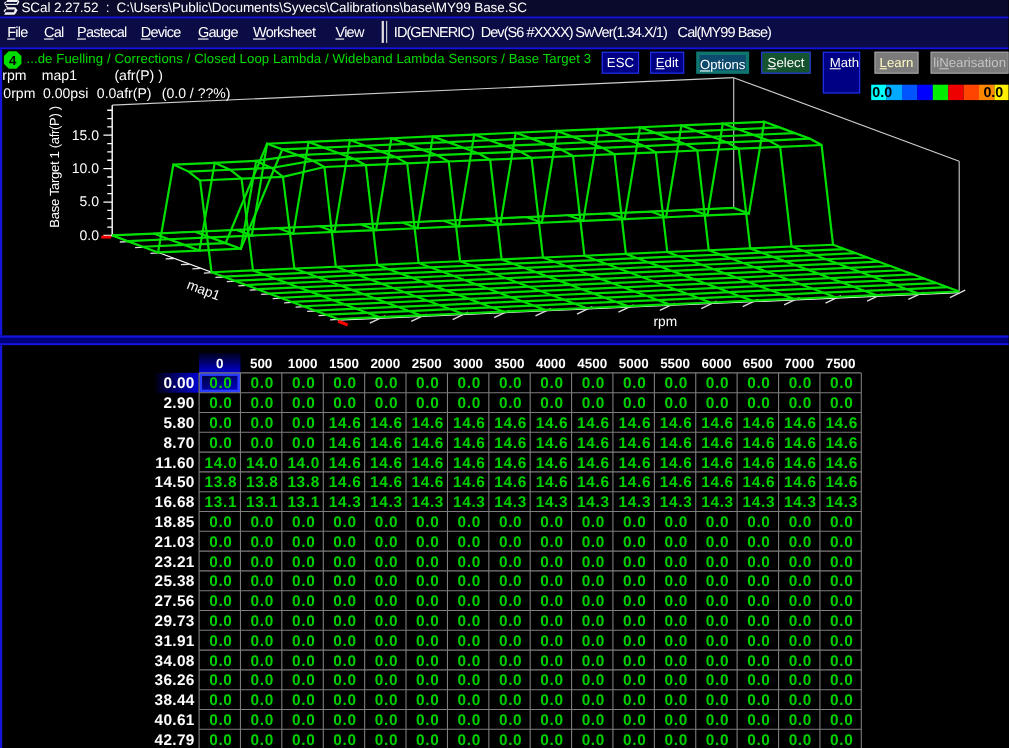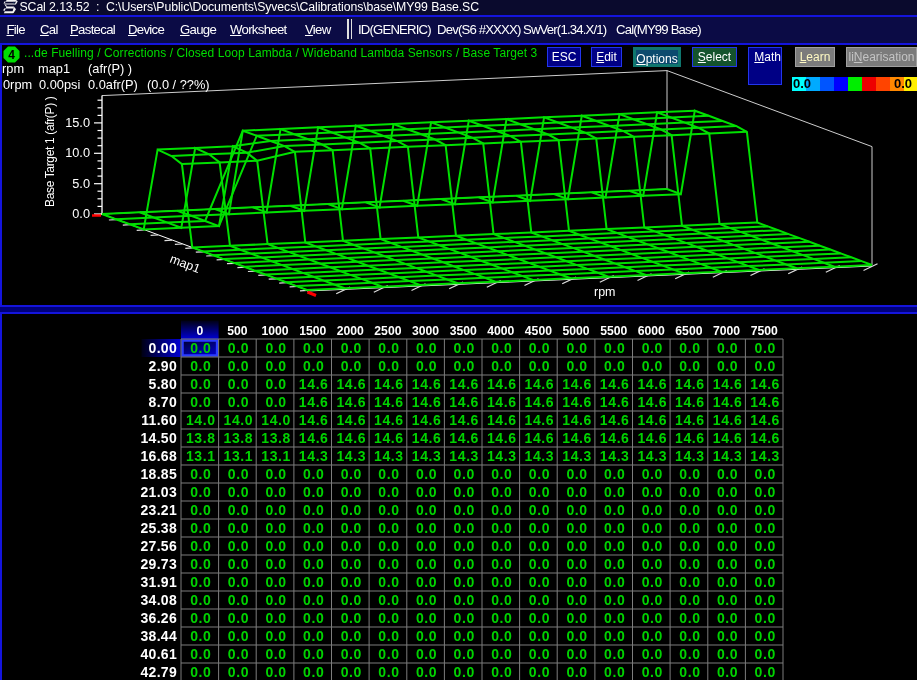--- a/index.html
+++ b/index.html
@@ -13,21 +13,21 @@
  <polygon points="14.6,0 15.7,1.5 13.9,4.6 12.7,4.6" fill="#f2f2f2"></polygon>
  <polygon points="2.6,3.4 13.3,3.4 12.9,4.6 2.2,4.6" fill="#f2f2f2"></polygon>
  <polygon points="2.6,3.4 3.8,1.6 2.5,1.6 1.5,3.4" fill="#f2f2f2"></polygon>
  <polygon points="4.3,6.6 11.9,6.6 11.5,8.6 3.9,8.6" fill="#f2f2f2"></polygon>
  <polygon points="11.9,6.6 14.0,9.3 11.4,13.3 10.4,12.2" fill="#f2f2f2"></polygon>
  <polygon points="3.9,8.6 2.2,11.2 1.2,9.9 2.9,7.9" fill="#f2f2f2"></polygon>
  <polygon points="2.8,11.2 11.7,11.2 10.9,13.3 1.9,13.3" fill="#f2f2f2"></polygon>
  <polygon points="3.4,4.6 5.4,6.6 4.0,6.8 2.9,5.3" fill="#f2f2f2"></polygon>
  <polygon points="11.6,1.8 12.9,3.4 11.9,3.6 10.9,2.2" fill="#0d2c52"></polygon>
 </svg>
-<div class="abs" style="left:19.5px;top:0px;width:890px;height:15px;color:#fff;font-size:12.3px;line-height:15px;white-space:pre;letter-spacing:-0.1px">SCal 2.13.52  :  C:\Users\Public\Documents\Syvecs\Calibrations\base\MY99 Base.SC</div>
+<div class="abs" style="left:19.5px;top:0px;width:890px;height:15px;color:#fff;font-size:12.3px;line-height:15px;white-space:pre;letter-spacing:-0.1px">SCal 2.27.52  :  C:\Users\Public\Documents\Syvecs\Calibrations\base\MY99 Base.SC</div>
 <div class="abs" style="left:0;top:15px;width:917px;height:2px;background:#1414dd"></div>
 
 <div class="abs" style="left:0;top:17px;width:917px;height:26px;background:#0b0b45"></div>
 <div class="abs" style="top:21.5px;left:0;width:917px;height:16px;color:#fff;font-size:13.2px;line-height:15px;letter-spacing:-0.7px">
  <span class="abs" style="left:6.5px"><u>F</u>ile</span>
  <span class="abs" style="left:40px"><u>C</u>al</span>
  <span class="abs" style="left:70px"><u>P</u>astecal</span>
  <span class="abs" style="left:128px"><u>D</u>evice</span>
  <span class="abs" style="left:180px"><u>G</u>auge</span>
  <span class="abs" style="left:230px"><u>W</u>orksheet</span>
@@ -158,21 +158,21 @@
 <div class="abs" style="top:47px;left:0;height:20px;font-size:12px">
  <span class="abs" style="left:547px;width:34px;height:20px;background:#000085;border:1px solid #2235ee;color:#fff;text-align:center;line-height:18px">ESC</span>
  <span class="abs" style="left:591px;width:31px;height:20px;background:#000085;border:1px solid #2235ee;color:#fff;text-align:center;line-height:18px"><u>E</u>dit</span>
  <span class="abs" style="left:633px;width:48px;height:20px;background:#0c4a6e;border:3px solid #0f766e;color:#fff;text-align:center;line-height:18px"><u>O</u>ptions</span>
  <span class="abs" style="left:692px;width:45px;height:20px;background:#14532d;border:1px solid #2235ee;color:#fff;text-align:center;line-height:18px"><u>S</u>elect</span>
  <span class="abs" style="left:748px;width:34px;height:38px;background:#000085;border:1px solid #2235ee;color:#fff;text-align:right;line-height:18px"><u>M</u>ath</span>
  <span class="abs" style="left:795px;width:40px;height:20px;background:#7b7b7b;border:1px solid #a0a0a0;color:#fef9c3;text-align:center;line-height:18px"><u>L</u>earn</span>
  <span class="abs" style="left:846px;width:71px;height:20px;background:#7b7b7b;border:1px solid #a0a0a0;color:#c4c4c4;text-align:center;line-height:18px">li<u>N</u>earisation</span>
 </div>
 
-<div class="abs" style="left:0;top:61px;color:#fff;font-size:12.8px;white-space:pre"><span class="abs" style="left:2px">rpm</span><span class="abs" style="left:38px">map1</span><span class="abs" style="left:88px">(afr(P) )</span></div>
+<div class="abs" style="left:0;top:61px;color:#fff;font-size:12.8px;white-space:pre"><span class="abs" style="left:2px">rpm</span><span class="abs" style="left:38px">map1</span><span class="abs" style="left:104px">(afr(P) )</span></div>
 <div class="abs" style="left:0;top:76.7px;color:#fff;font-size:12.8px;white-space:pre"><span class="abs" style="left:3px">0rpm</span><span class="abs" style="left:39px">0.00psi</span><span class="abs" style="left:88px">0.0afr(P)</span><span class="abs" style="left:147px">(0.0 / ??%)</span></div>
 
 <div class="abs" style="left:792px;top:77px;width:125px;height:14px;display:flex">
  <span style="width:14px;background:#00ffff"></span>
     <span style="width:14px;background:#00aaff"></span>
     <span style="width:14px;background:#0055ff"></span>
     <span style="width:14px;background:#0000ff"></span>
     <span style="width:14px;background:#00ee00"></span>
     <span style="width:14px;background:#ee0000"></span>
     <span style="width:14px;background:#ff4400"></span>

